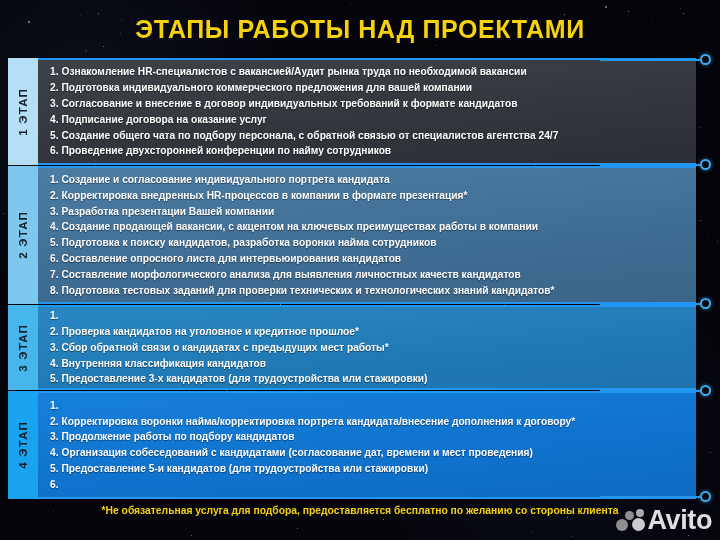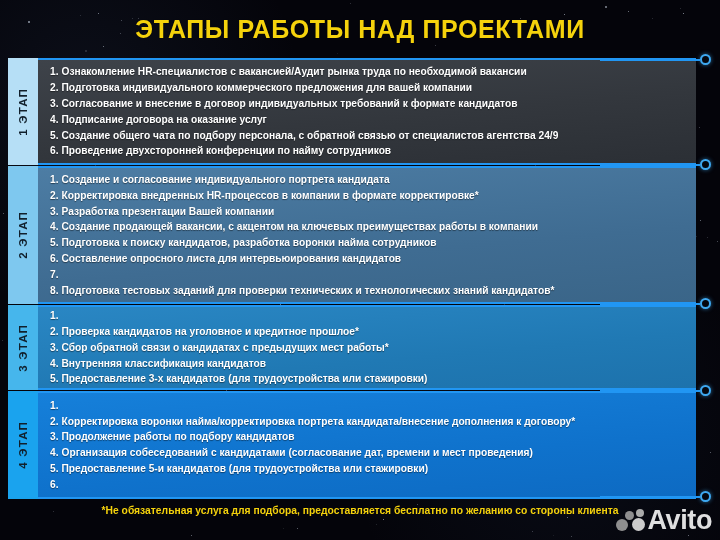--- a/index.html
+++ b/index.html
@@ -400,59 +400,60 @@
           <div class="item">
             <span class="item-num">3.</span>
             <span class="item-text">Согласование и внесение в договор индивидуальных требований к формате кандидатов</span>
           </div>
           <div class="item">
             <span class="item-num">4.</span>
             <span class="item-text">Подписание договора на оказание услуг</span>
           </div>
           <div class="item">
             <span class="item-num">5.</span>
-            <span class="item-text">Создание общего чата по подбору персонала, с обратной связью от специалистов агентства 24/9</span>
+            <span class="item-text">Создание общего чата по подбору персонала, с обратной связью от специалистов агентства 24/7</span>
           </div>
           <div class="item">
             <span class="item-num">6.</span>
             <span class="item-text">Проведение двухсторонней конференции по найму сотрудников</span>
           </div>
         </div>
       </div>
       <div class="stage s2" style="top: 166px; height: 138px;">
         <div class="stage-tab">
           <div class="stage-tab-label">2 ЭТАП</div>
         </div>
         <div class="stage-body">
           <div class="item">
             <span class="item-num">1.</span>
             <span class="item-text">Создание и согласование индивидуального портрета кандидата</span>
           </div>
           <div class="item">
             <span class="item-num">2.</span>
-            <span class="item-text">Корректировка внедренных HR-процессов в компании в формате корректировке*</span>
+            <span class="item-text">Корректировка внедренных HR-процессов в компании в формате презентация*</span>
           </div>
           <div class="item">
             <span class="item-num">3.</span>
             <span class="item-text">Разработка презентации Вашей компании</span>
           </div>
           <div class="item">
             <span class="item-num">4.</span>
             <span class="item-text">Создание продающей вакансии, с акцентом на ключевых преимуществах работы в компании</span>
           </div>
           <div class="item">
             <span class="item-num">5.</span>
             <span class="item-text">Подготовка к поиску кандидатов, разработка воронки найма сотрудников</span>
           </div>
           <div class="item">
             <span class="item-num">6.</span>
             <span class="item-text">Составление опросного листа для интервьюирования кандидатов</span>
           </div>
           <div class="item">
             <span class="item-num">7.</span>
+            <span class="item-text">Составление морфологического анализа для выявления личностных качеств кандидатов</span>
           </div>
           <div class="item">
             <span class="item-num">8.</span>
             <span class="item-text">Подготовка тестовых заданий для проверки технических и технологических знаний кандидатов*</span>
           </div>
         </div>
       </div>
       <div class="stage s3" style="top: 305px; height: 85px;">
         <div class="stage-tab">
           <div class="stage-tab-label">3 ЭТАП</div>

